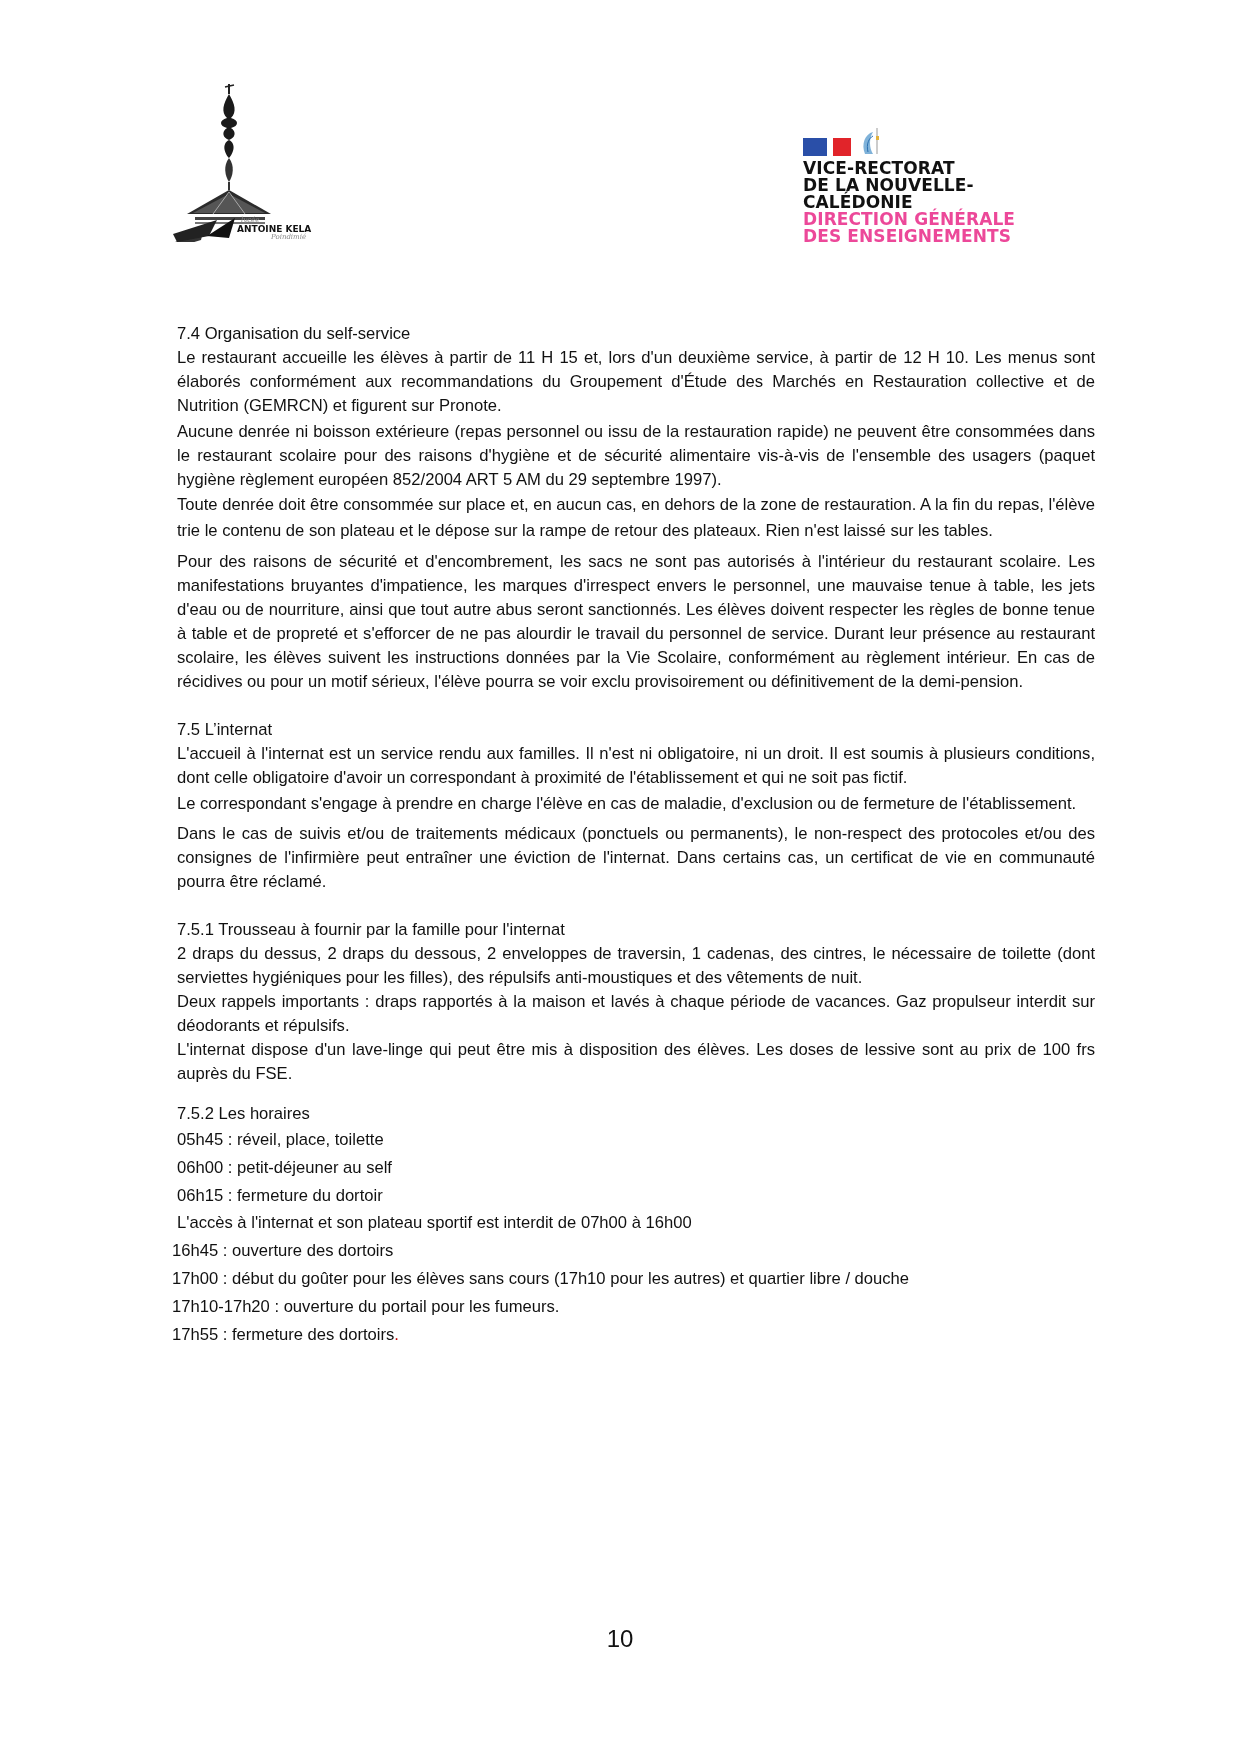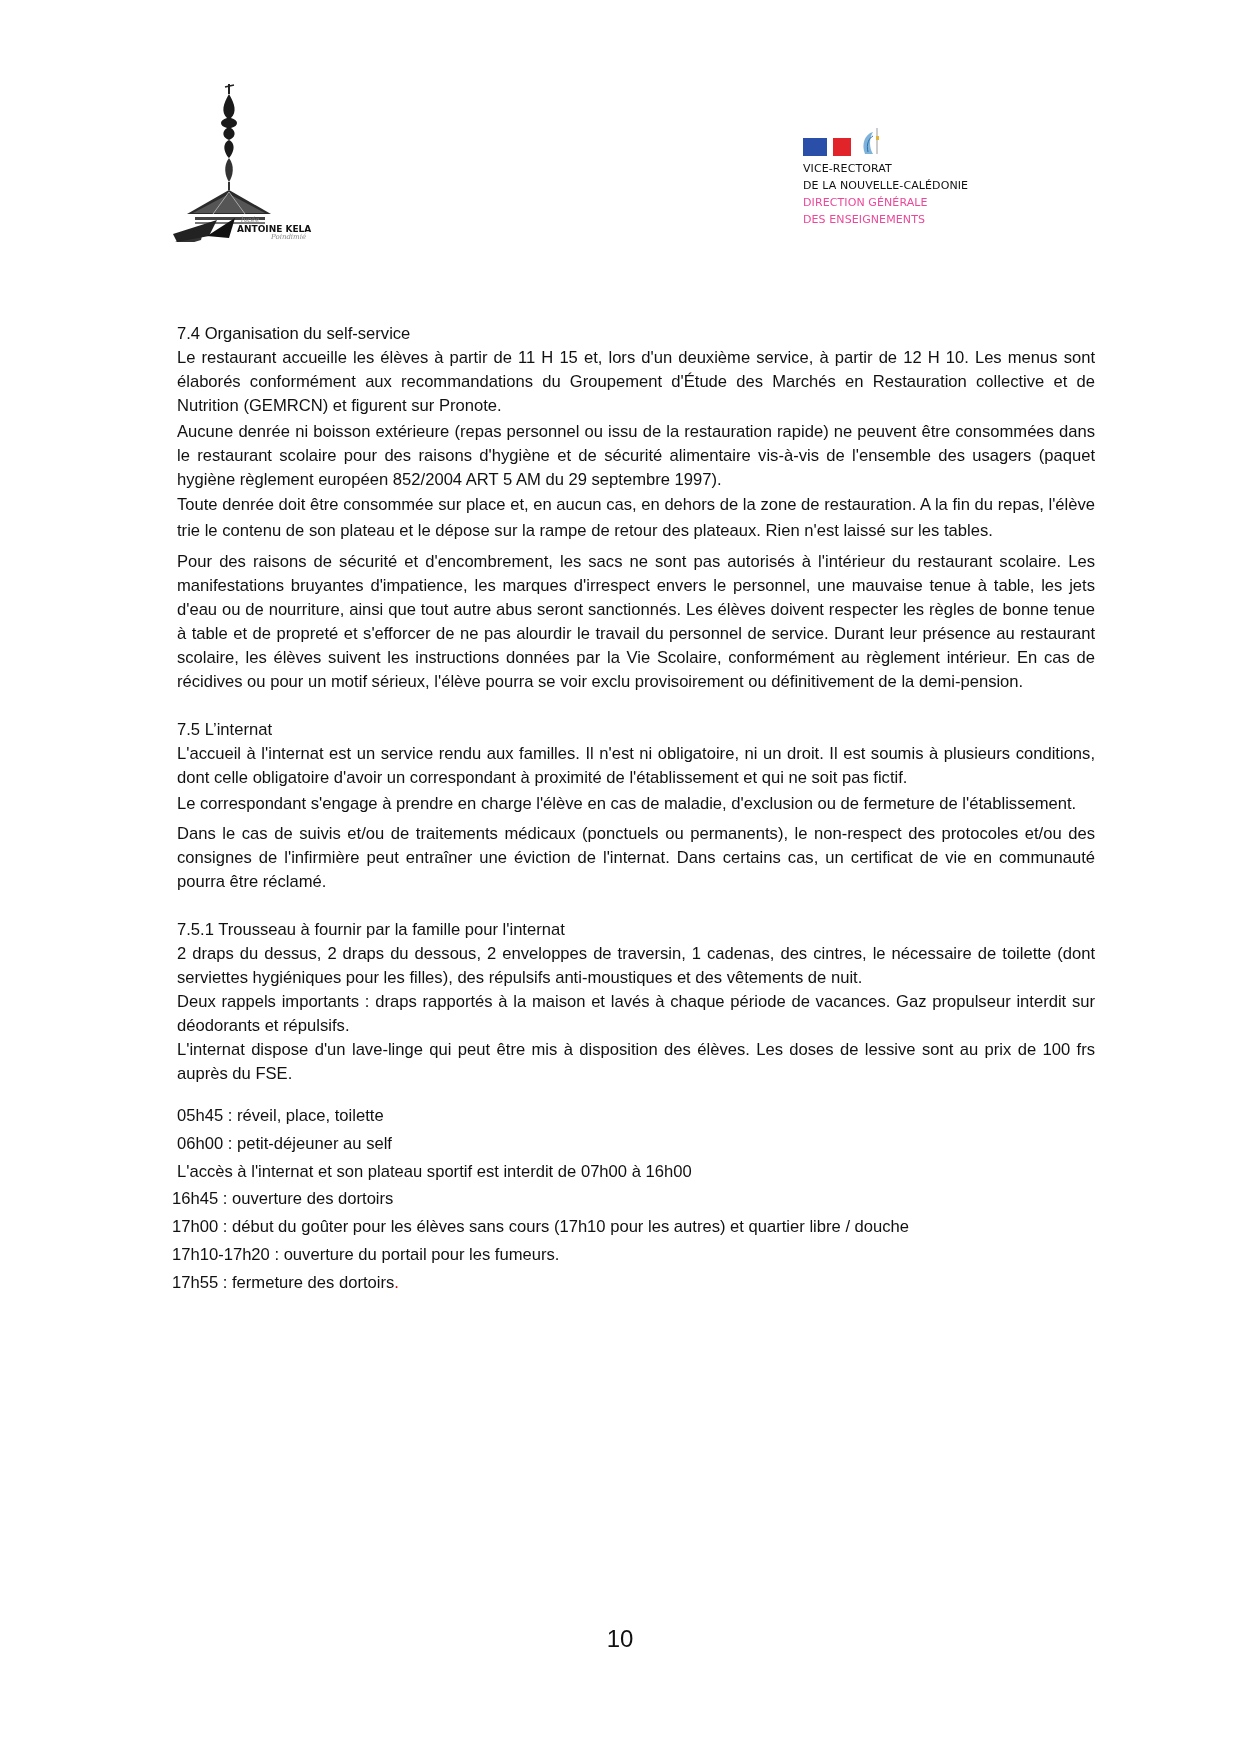--- a/index.html
+++ b/index.html
@@ -8,22 +8,22 @@
     .page { position: absolute; left: 0; top: 0; width: 1240px; height: 1754px; }
 
     
     .logo-left { position: absolute; left: 173px; top: 82px; width: 200px; height: 160px; }
     .logo-right { position: absolute; left: 803px; top: 122px; width: 280px; height: 110px; }
     .flag-row { display: flex; align-items: flex-end; gap: 10px; height: 34px; }
     .marianne { width: 48px; height: 18px; display: flex; }
     .marianne .b { width: 24px; background: #2a4fa8; }
     .marianne .w { width: 6px; background: #fff; }
     .marianne .r { width: 18px; background: #e1242a; }
-    .vr-lines { margin-top: 4px; font-family: "DejaVu Sans", sans-serif; font-weight: normal;
-                font-size: 11px; line-height: 17px; letter-spacing: 0.1px; }
+    .vr-lines { margin-top: 4px; font-family: "DejaVu Sans", sans-serif; font-weight: bold;
+                font-size: 17px; line-height: 17px; letter-spacing: 0.1px; }
     .vr-lines .dark { color: #111; }
     .vr-lines .grey { color: #ec4899; }
 
     
     .content { position: absolute; left: 177px; top: 322px; width: 918px;
                font-size: 16.6px; line-height: 24px; }
     .content p { margin: 0; text-align: justify; }
     .content h3 { margin: 0; font-size: 16.6px; font-weight: normal; line-height: 24px; }
     .gap-s { height: 2px; }
     .gap-m { height: 6px; }
@@ -116,22 +116,24 @@
     <section>
       <h3>7.5.1 Trousseau à fournir par la famille pour l'internat</h3>
       <p>2 draps du dessus, 2 draps du dessous, 2 enveloppes de traversin, 1 cadenas, des cintres, le nécessaire de toilette (dont serviettes hygiéniques pour les filles), des répulsifs anti-moustiques et des vêtements de nuit.</p>
       <p>Deux rappels importants : draps rapportés à la maison et lavés à chaque période de vacances. Gaz propulseur interdit sur déodorants et répulsifs.</p>
       <p>L'internat dispose d'un lave-linge qui peut être mis à disposition des élèves. Les doses de lessive sont au prix de 100 frs auprès du FSE.</p>
     </section>
 
     <div style="height:16px"></div>
 
     <section class="sched">
+      <h3>7.5.2 Les horaires</h3>
       <p>05h45 : réveil, place, toilette</p>
       <p>06h00 : petit-déjeuner au self</p>
+      <p>06h15 : fermeture du dortoir</p>
       <p>L'accès à l'internat et son plateau sportif est interdit de 07h00 à 16h00</p>
       <p class="indent-neg">16h45 : ouverture des dortoirs</p>
       <p class="indent-neg">17h00 : début du goûter pour les élèves sans cours (17h10 pour les autres) et quartier libre / douche</p>
       <p class="indent-neg">17h10-17h20 : ouverture du portail pour les fumeurs.</p>
       <p class="indent-neg"><span>17h55 : fermeture des dortoirs</span><span class="red-dot">.</span></p>
     </section>
   </div>
 
   <div class="page-number">10</div>
 </div>

